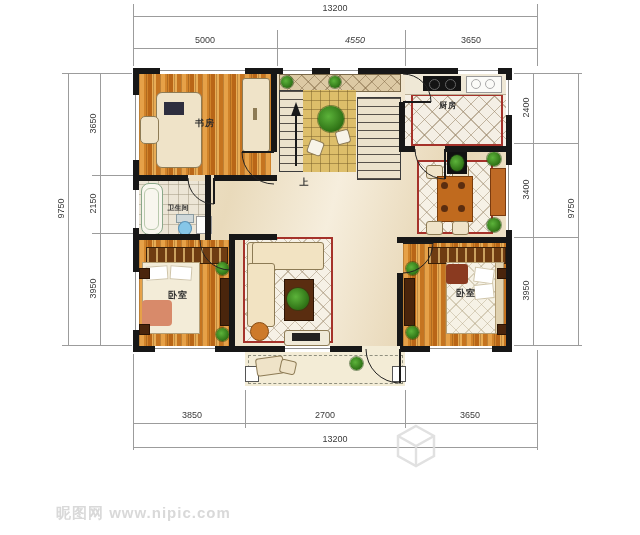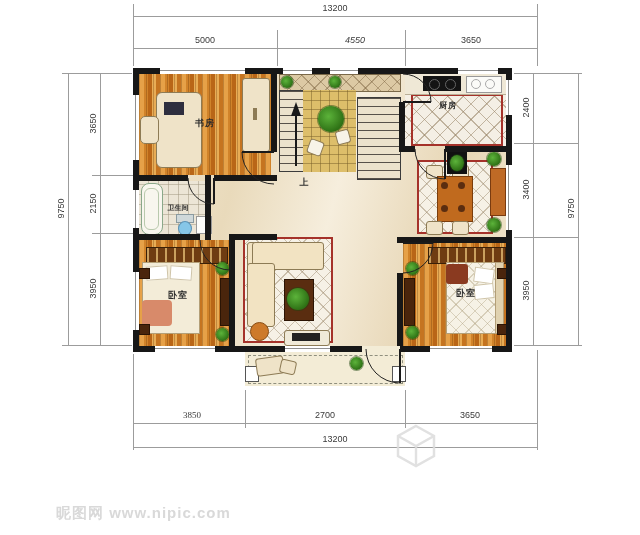--- a/index.html
+++ b/index.html
@@ -75,21 +75,21 @@
   <div class="dim" style="left:514px;top:345px;width:68px;height:1px;"></div>
   <div class="dim" style="left:133px;top:354px;width:1px;height:96px;"></div>
   <div class="dim" style="left:245px;top:390px;width:1px;height:38px;"></div>
   <div class="dim" style="left:405px;top:390px;width:1px;height:38px;"></div>
   <div class="dim" style="left:537px;top:350px;width:1px;height:100px;"></div>
 
   <div class="dlabel" style="left:305px;top:3px;">13200</div>
   <div class="dlabel" style="left:175px;top:35px;">5000</div>
   <div class="dlabel" style="left:325px;top:35px;font-style:italic;">4550</div>
   <div class="dlabel" style="left:441px;top:35px;">3650</div>
-  <div class="dlabel" style="left:162px;top:410px;font-family:Liberation Serif, serif;">3850</div>
+  <div class="dlabel" style="left:162px;top:410px;">3850</div>
   <div class="dlabel" style="left:295px;top:410px;">2700</div>
   <div class="dlabel" style="left:440px;top:410px;">3650</div>
   <div class="dlabel" style="left:305px;top:434px;">13200</div>
   <div class="dlabel-v" style="left:31px;top:203px;">9750</div>
   <div class="dlabel-v" style="left:63px;top:118px;">3650</div>
   <div class="dlabel-v" style="left:63px;top:198px;">2150</div>
   <div class="dlabel-v" style="left:63px;top:283px;">3950</div>
   <div class="dlabel-v" style="left:496px;top:102px;">2400</div>
   <div class="dlabel-v" style="left:496px;top:184px;">3400</div>
   <div class="dlabel-v" style="left:496px;top:285px;">3950</div>

